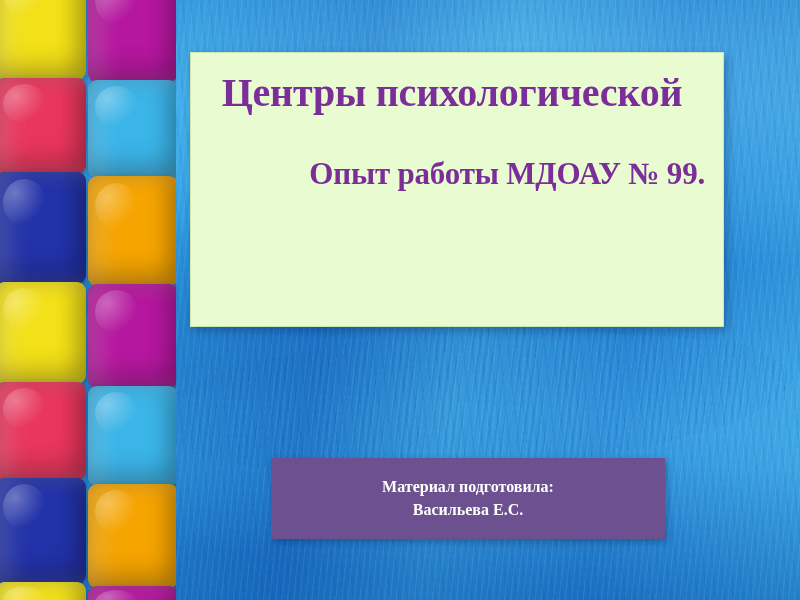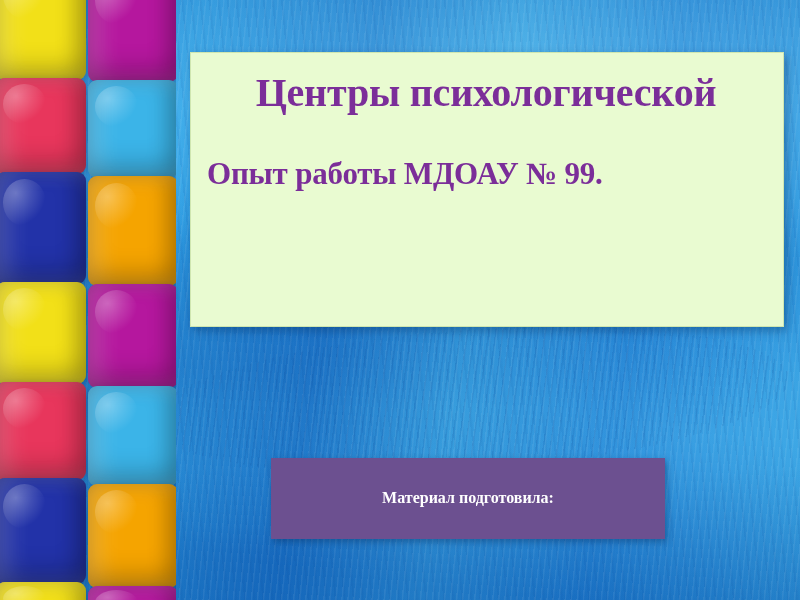--- a/index.html
+++ b/index.html
@@ -100,43 +100,43 @@
     border-radius: 50%;
     background: radial-gradient(ellipse at 30% 30%, rgba(255,255,255,0.30), rgba(255,255,255,0) 70%);
     pointer-events: none;
   }
 
   
   .title-panel {
     position: absolute;
     left: 190px;
     top: 52px;
-    width: 594px;
+    width: 534px;
     height: 275px;
     background: #e9fbd1;
     border: 1px solid #cfe6b0;
     box-shadow: 3px 4px 9px rgba(0,35,80,0.35);
     box-sizing: border-box;
-    padding: 16px 18px 10px 16px;
+    padding: 16px 18px 10px 8px;
     display: flex;
     flex-direction: column;
   }
   .title-main {
     color: #7B2E99;
     font-weight: bold;
     font-size: 40px;
     line-height: 1.22;
     text-align: center;
     letter-spacing: -0.2px;
   }
   .title-sub {
     color: #7B2E99;
     font-weight: bold;
     font-size: 31px;
-    text-align: left;
+    text-align: right;
     margin-top: 38px;
     letter-spacing: -0.2px;
   }
 
   
   .author-box {
     position: absolute;
     left: 271px;
     top: 458px;
     width: 394px;
@@ -192,15 +192,16 @@
 
   <div class="title-panel">
     <div class="title-main">
       <div>Центры психологической</div>
     </div>
     <div class="title-sub">Опыт работы МДОАУ № 99.</div>
   </div>
 
   <div class="author-box">
     <div class="author-line">Материал подготовила:</div>
+    <div class="author-line">Васильева Е.С.</div>
   </div>
 
 </div>
 
 </body></html>

